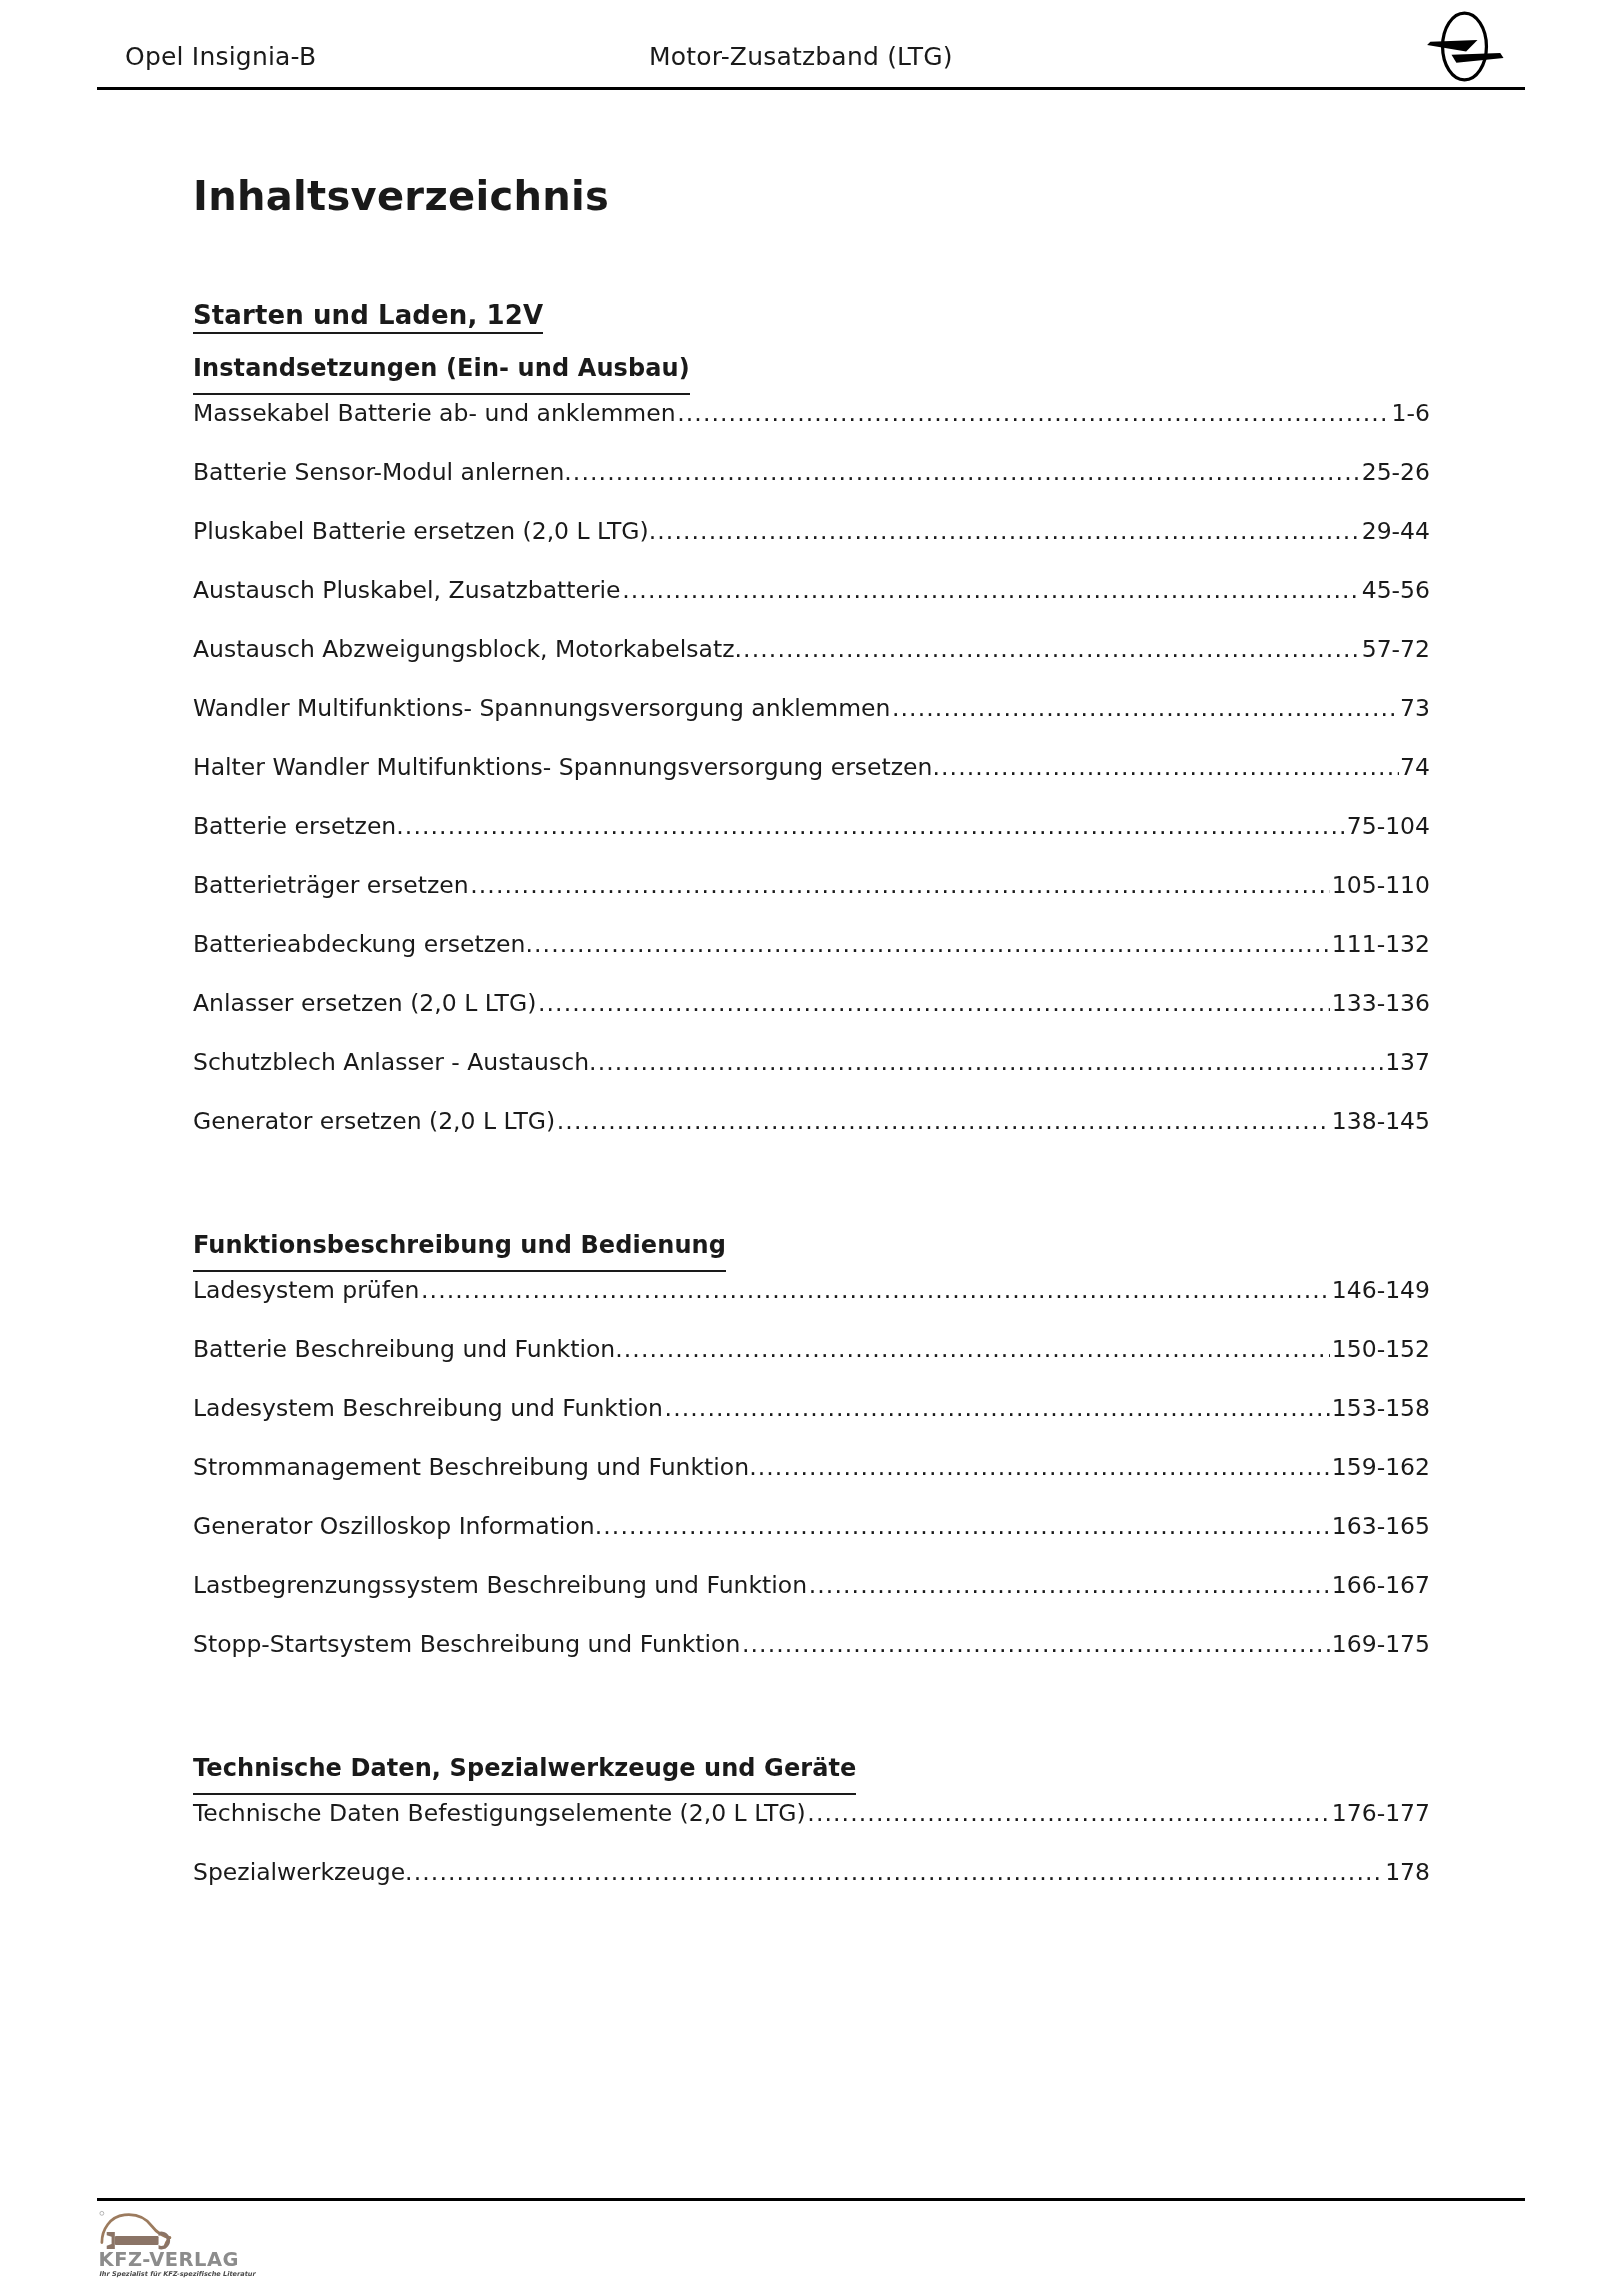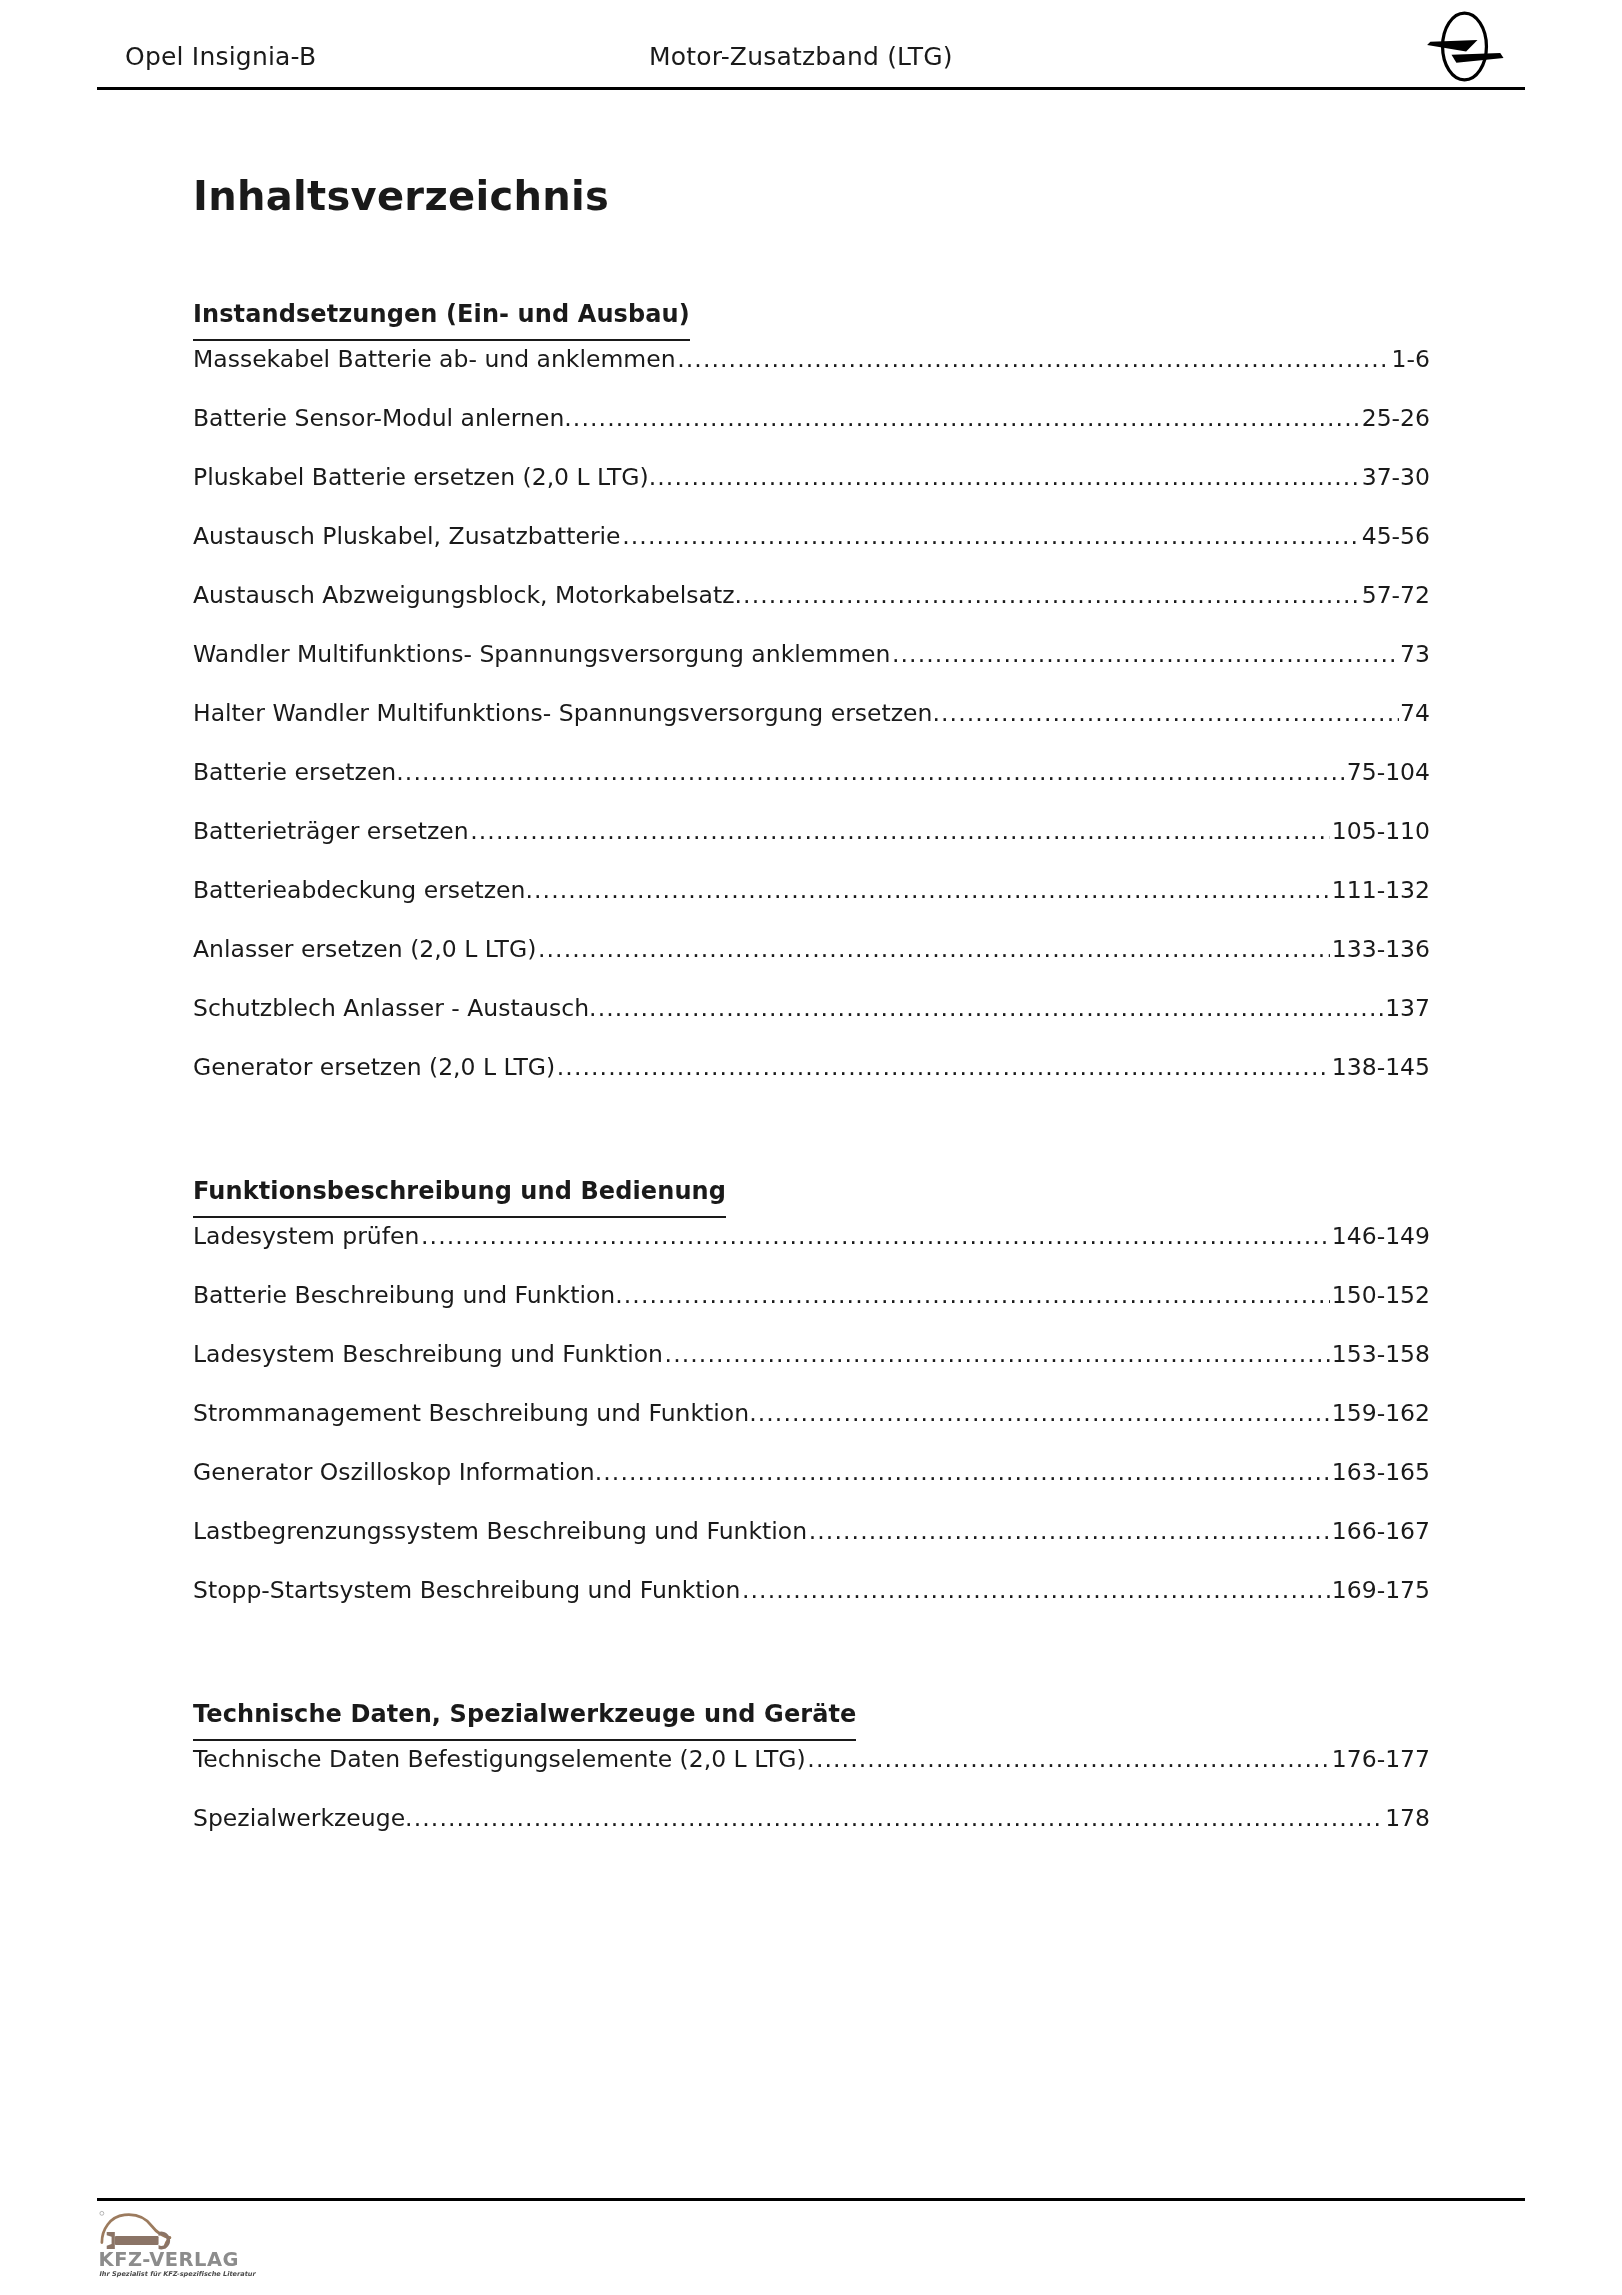--- a/index.html
+++ b/index.html
@@ -204,40 +204,43 @@
       </div>
     </div>
     <div class="header-rule"></div>
   </div>
 
   <div class="content">
 
     <h1 class="doc-title">Inhaltsverzeichnis</h1>
 
     <div class="section">
+      <div class="section-title">
+        <span class="u">Starten und Laden, 12V</span>
+      </div>
 
       <div class="subsection">
         <div class="subsection-title">
           <span class="u">Instandsetzungen (Ein- und Ausbau)</span>
         </div>
         <ul class="toc-list">
           <li class="toc-entry">
             <span class="toc-label">Massekabel Batterie ab- und anklemmen</span>
             <span class="toc-leader"></span>
             <span class="toc-page">1-6</span>
           </li>
           <li class="toc-entry tight">
             <span class="toc-label">Batterie Sensor-Modul anlernen</span>
             <span class="toc-leader"></span>
             <span class="toc-page">25-26</span>
           </li>
           <li class="toc-entry tight">
             <span class="toc-label">Pluskabel Batterie ersetzen (2,0 L LTG)</span>
             <span class="toc-leader"></span>
-            <span class="toc-page">37-30</span>
+            <span class="toc-page">29-44</span>
           </li>
           <li class="toc-entry">
             <span class="toc-label">Austausch Pluskabel, Zusatzbatterie</span>
             <span class="toc-leader"></span>
             <span class="toc-page">45-56</span>
           </li>
           <li class="toc-entry tight">
             <span class="toc-label">Austausch Abzweigungsblock, Motorkabelsatz</span>
             <span class="toc-leader"></span>
             <span class="toc-page">57-72</span>

